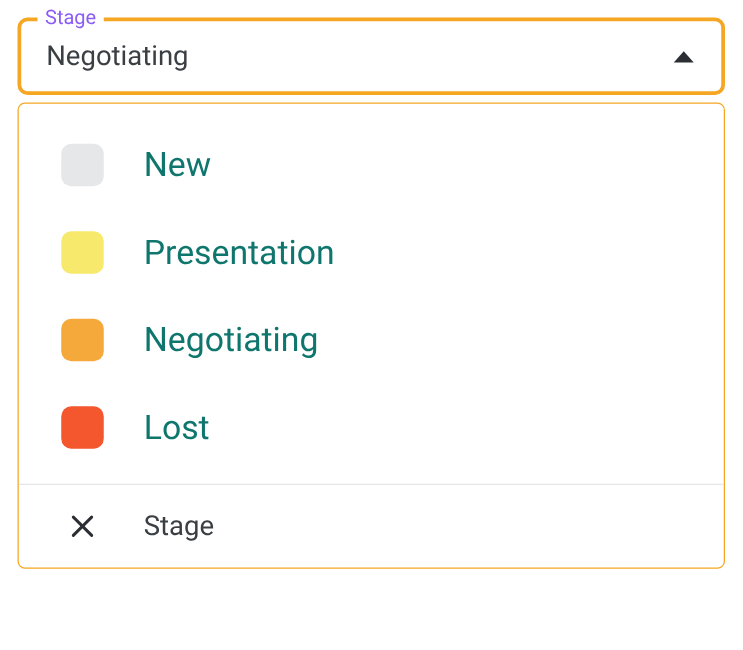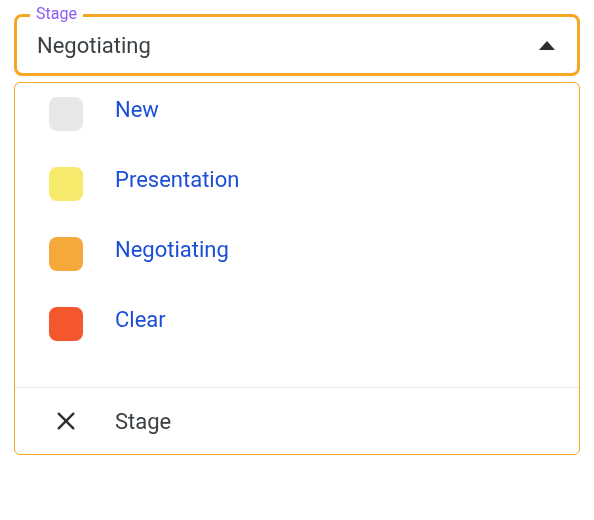--- a/index.html
+++ b/index.html
@@ -48,25 +48,25 @@
     border: 1px solid #f5a623;
     border-radius: 6px;
     background: #fff;
     overflow: hidden;
   }
   .options {
     padding: 14px 0 10px 0;
   }
   .option {
     display: flex;
-    align-items: flex-start;
+    align-items: center;
     height: 70px;
     padding: 0 24px 0 34px;
-    font-size: 22px;
-    color: #1d4ed8;
+    font-size: 27px;
+    color: #0f766e;
     cursor: pointer;
   }
   .swatch {
     width: 34px;
     height: 34px;
     border-radius: 8px;
     margin-right: 32px;
     flex-shrink: 0;
   }
   .divider {
@@ -113,21 +113,21 @@
         <div class="option">
           <span class="swatch" style="background: rgb(247, 233, 107);"></span>
           <span>Presentation</span>
         </div>
         <div class="option">
           <span class="swatch" style="background: rgb(245, 169, 59);"></span>
           <span>Negotiating</span>
         </div>
         <div class="option">
           <span class="swatch" style="background: rgb(244, 86, 46);"></span>
-          <span>Clear</span>
+          <span>Lost</span>
         </div>
       </div>
     <div class="divider"></div>
     <div class="clear-row">
       <span class="x-icon">
         <svg viewBox="0 0 24 24" fill="none" stroke="#2b2f33" stroke-width="2.6" stroke-linecap="round">
           <line x1="4" y1="4" x2="20" y2="20"></line>
           <line x1="20" y1="4" x2="4" y2="20"></line>
         </svg>
       </span>

